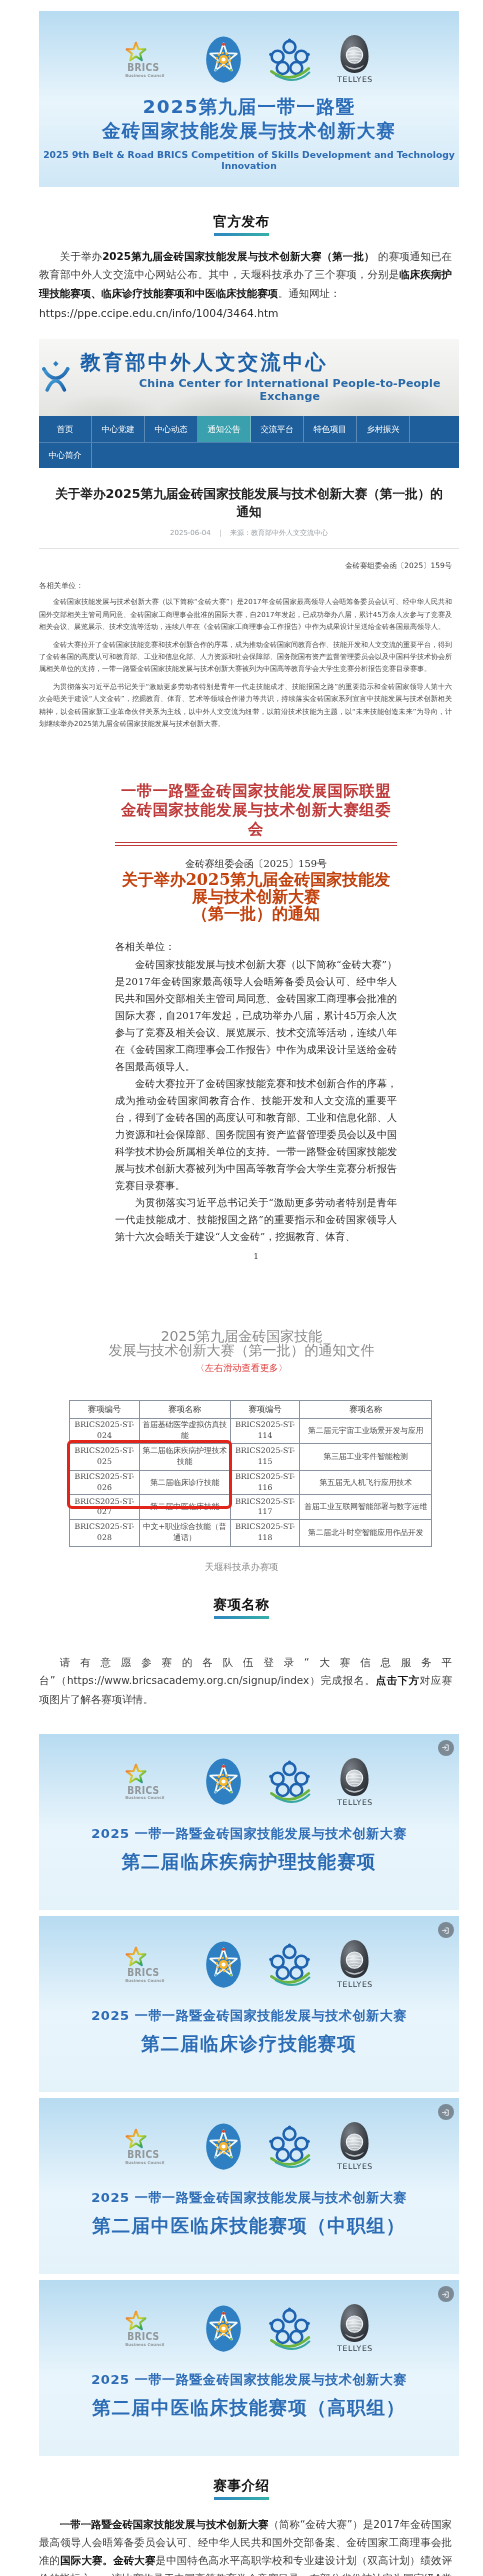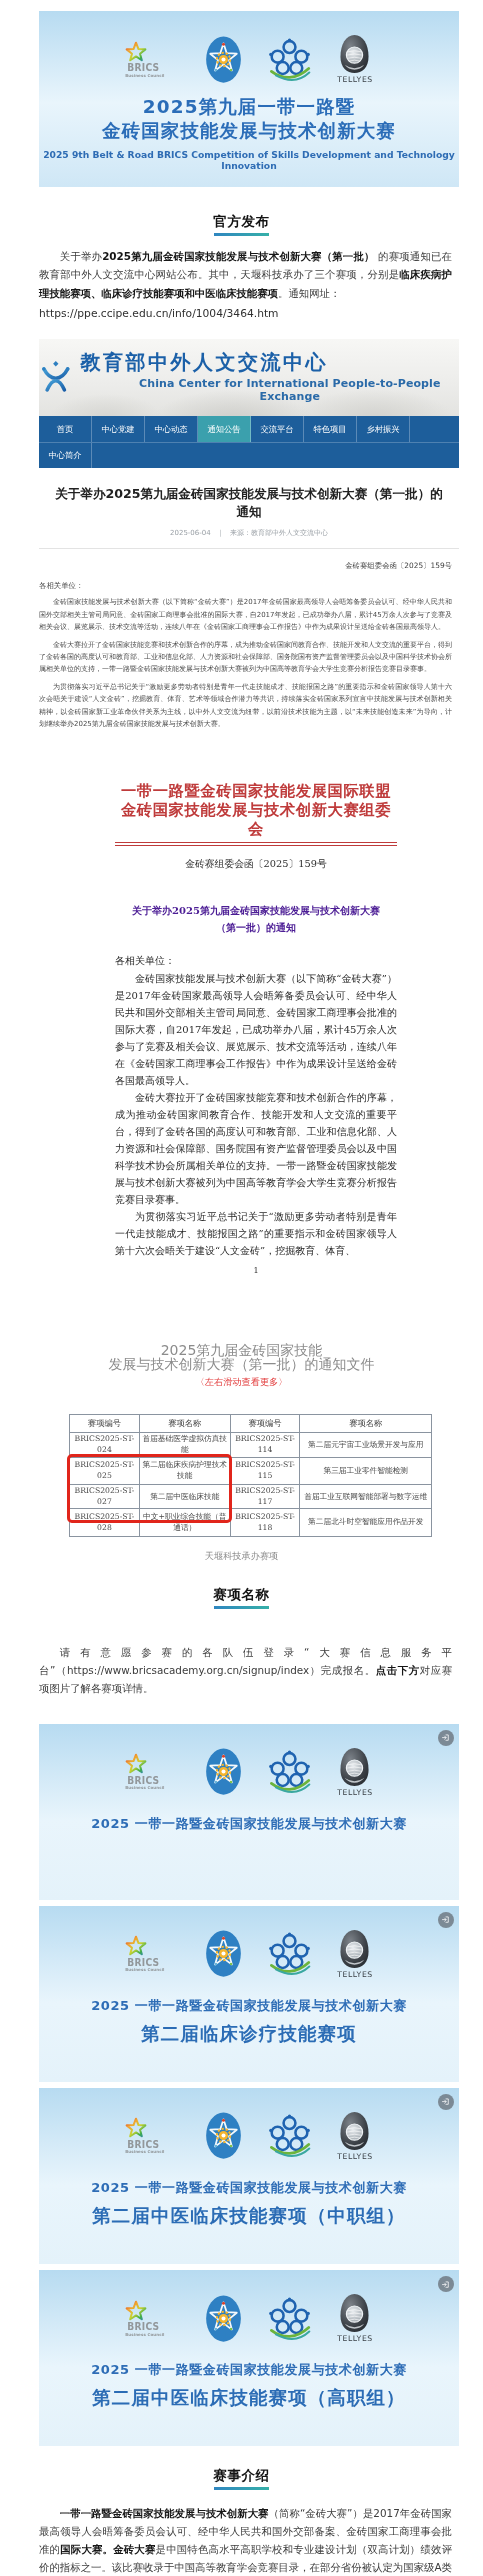--- a/index.html
+++ b/index.html
@@ -62,21 +62,21 @@
   .a-meta span{margin:0 3.1px;}
   .a-div{height:0.6px;background:#e3e3e3;margin-top:9.8px;}
   .a-docno{margin-top:13px;text-align:right;font-size:7.4px;color:#3f3f3f;width:413px;}
   .a-salu{margin-top:9.8px;font-size:7.4px;color:#3f3f3f;line-height:9.8px;}
   .a-p{width:413px;margin:5.5px 0 0 0;font-size:7px;line-height:12.3px;color:#4a4a4a;text-align:justify;text-indent:2em;}
   
   .letter{width:282px;margin:39px 0 0 115px;font-family:"DejaVu Serif","Liberation Serif",serif;}
   .l-org{font-size:15.3px;font-weight:bold;color:#bf3b3b;text-align:center;line-height:19px;letter-spacing:0.6px;}
   .l-rule{height:1.8px;border-top:1.2px solid #bf3b3b;border-bottom:1.2px solid #bf3b3b;margin-top:3.7px;}
   .l-docno{margin-top:12.3px;text-align:center;font-size:9.8px;color:#2e2e2e;}
-  .l-title{margin-top:31px;text-align:center;font-size:10px;font-weight:bold;color:#4c1d95;line-height:17px;}
+  .l-title{margin-top:0;text-align:center;font-size:16px;font-weight:bold;color:#c2410c;line-height:17px;}
   .l-salu{margin-top:17px;font-size:10px;color:#2a2a2a;line-height:16.5px;}
   .l-p{margin:0;font-size:10px;color:#2a2a2a;line-height:17px;text-align:justify;text-indent:2em;}
   .l-page{margin-top:7.4px;text-align:center;font-size:8px;color:#333;}
   
   .fig-cap{margin-top:69px;text-align:center;font-size:14px;color:#8c8c8c;line-height:13.5px;}
   .swipe{margin-top:4.9px;text-align:center;font-size:9.2px;color:#e23a3a;}
   .tbl-wrap{position:relative;width:363px;margin:24.5px 0 0 69px;font-family:"DejaVu Serif","Liberation Serif",serif;}
   .tbl{border-collapse:collapse;width:363px;}
   .tbl th,.tbl td{border:0.6px solid #8a94a0;font-weight:normal;color:#4a4a4a;text-align:center;vertical-align:middle;padding:1.2px 1.8px;box-sizing:border-box;}
   .tbl th{font-size:8.3px;height:18.4px;color:#3e3e3e;}
@@ -286,20 +286,26 @@
       <td>首届基础医学虚拟仿真技能</td>
       <td>BRICS2025-ST-114</td>
       <td>第二届元宇宙工业场景开发与应用</td>
     </tr>
     <tr class="rh2">
       <td>BRICS2025-ST-025</td>
       <td>第二届临床疾病护理技术技能</td>
       <td>BRICS2025-ST-115</td>
       <td>第三届工业零件智能检测</td>
     </tr>
+    <tr class="rh3">
+      <td>BRICS2025-ST-026</td>
+      <td>第二届临床诊疗技能</td>
+      <td>BRICS2025-ST-116</td>
+      <td>第五届无人机飞行应用技术</td>
+    </tr>
     <tr class="rh4">
       <td>BRICS2025-ST-027</td>
       <td>第二届中医临床技能</td>
       <td>BRICS2025-ST-117</td>
       <td>首届工业互联网智能部署与数字运维</td>
     </tr>
     <tr class="rh5">
       <td>BRICS2025-ST-028</td>
       <td>中文+职业综合技能（普通话）</td>
       <td>BRICS2025-ST-118</td>
@@ -341,20 +347,21 @@
           <use href="#g-knot"></use>
         </svg>
       <div class="lg-tellyes">
         <svg class="egg" viewBox="0 0 60 74">
             <use href="#g-egg"></use>
           </svg>
         <div class="tellyes-t">TELLYES</div>
       </div>
     </div>
     <div class="b1">2025 一带一路暨金砖国家技能发展与技术创新大赛</div>
+    <div class="b2">第二届临床疾病护理技能赛项</div>
   </div>
 
   <div class="banner">
     <span class="enter-ic">
         <svg viewBox="0 0 24 24">
           <use href="#g-enter"></use>
         </svg>
       </span>
     <div class="logos">
       <div class="lg-brics">

